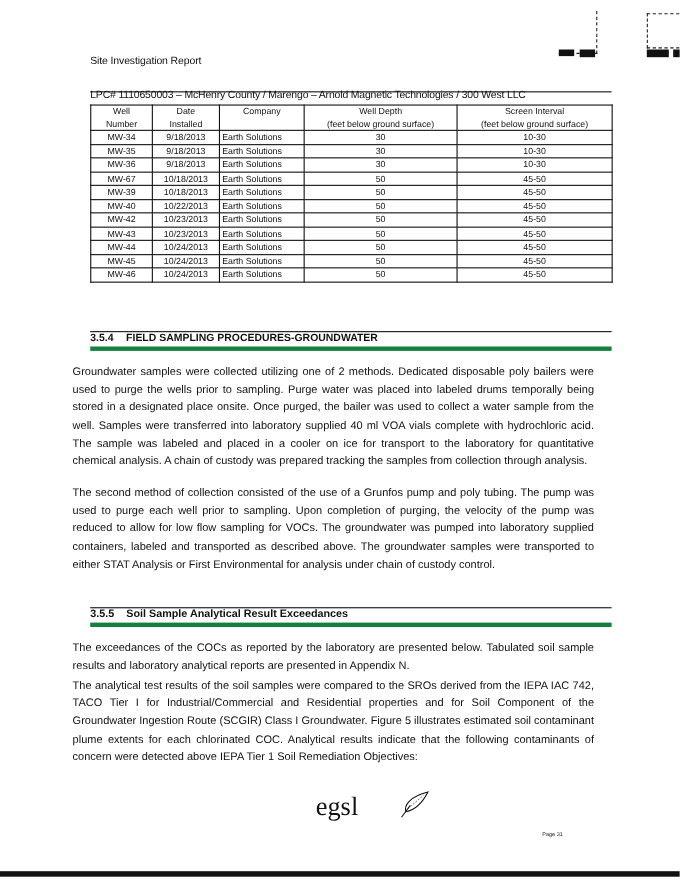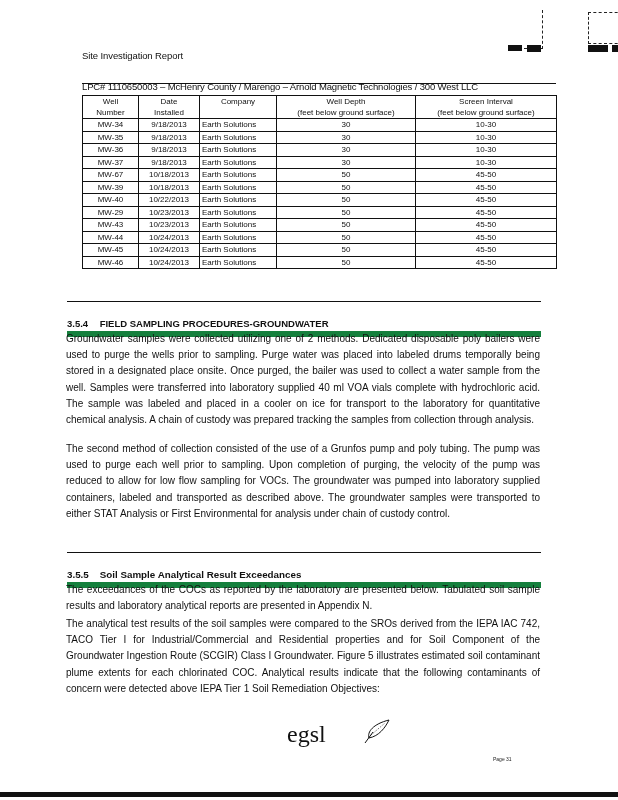--- a/index.html
+++ b/index.html
@@ -75,27 +75,27 @@
       padding-left: 2px;
     }
     table.wells col.c1 { width: 56px; }
     table.wells col.c2 { width: 61px; }
     table.wells col.c3 { width: 77px; }
     table.wells col.c4 { width: 139px; }
     table.wells col.c5 { width: 141px; }
 
     .section-heading {
       position: absolute;
-      left: 67px;
+      left: 82px;
       width: 474px;
       border-top: 1px solid #111;
-      border-bottom: 6px solid #15803d;
+      border-bottom: 4px solid #15803d;
       font-size: 9.5px;
       font-weight: bold;
-      padding: 16px 0 2px 0;
+      padding: 0 0 2px 0;
       white-space: nowrap;
     }
     .section-heading .num {
       display: inline-block;
       width: 30px;
     }
     .para {
       position: absolute;
       left: 66px;
       width: 474px;
@@ -196,27 +196,20 @@
         <td>10-30</td>
       </tr>
       <tr>
         <td>MW-36</td>
         <td>9/18/2013</td>
         <td class="company">Earth Solutions</td>
         <td>30</td>
         <td>10-30</td>
       </tr>
       <tr>
-        <td>MW-37</td>
-        <td>9/18/2013</td>
-        <td class="company">Earth Solutions</td>
-        <td>30</td>
-        <td>10-30</td>
-      </tr>
-      <tr>
         <td>MW-67</td>
         <td>10/18/2013</td>
         <td class="company">Earth Solutions</td>
         <td>50</td>
         <td>45-50</td>
       </tr>
       <tr>
         <td>MW-39</td>
         <td>10/18/2013</td>
         <td class="company">Earth Solutions</td>
@@ -224,21 +217,21 @@
         <td>45-50</td>
       </tr>
       <tr>
         <td>MW-40</td>
         <td>10/22/2013</td>
         <td class="company">Earth Solutions</td>
         <td>50</td>
         <td>45-50</td>
       </tr>
       <tr>
-        <td>MW-29</td>
+        <td>MW-42</td>
         <td>10/23/2013</td>
         <td class="company">Earth Solutions</td>
         <td>50</td>
         <td>45-50</td>
       </tr>
       <tr>
         <td>MW-43</td>
         <td>10/23/2013</td>
         <td class="company">Earth Solutions</td>
         <td>50</td>

